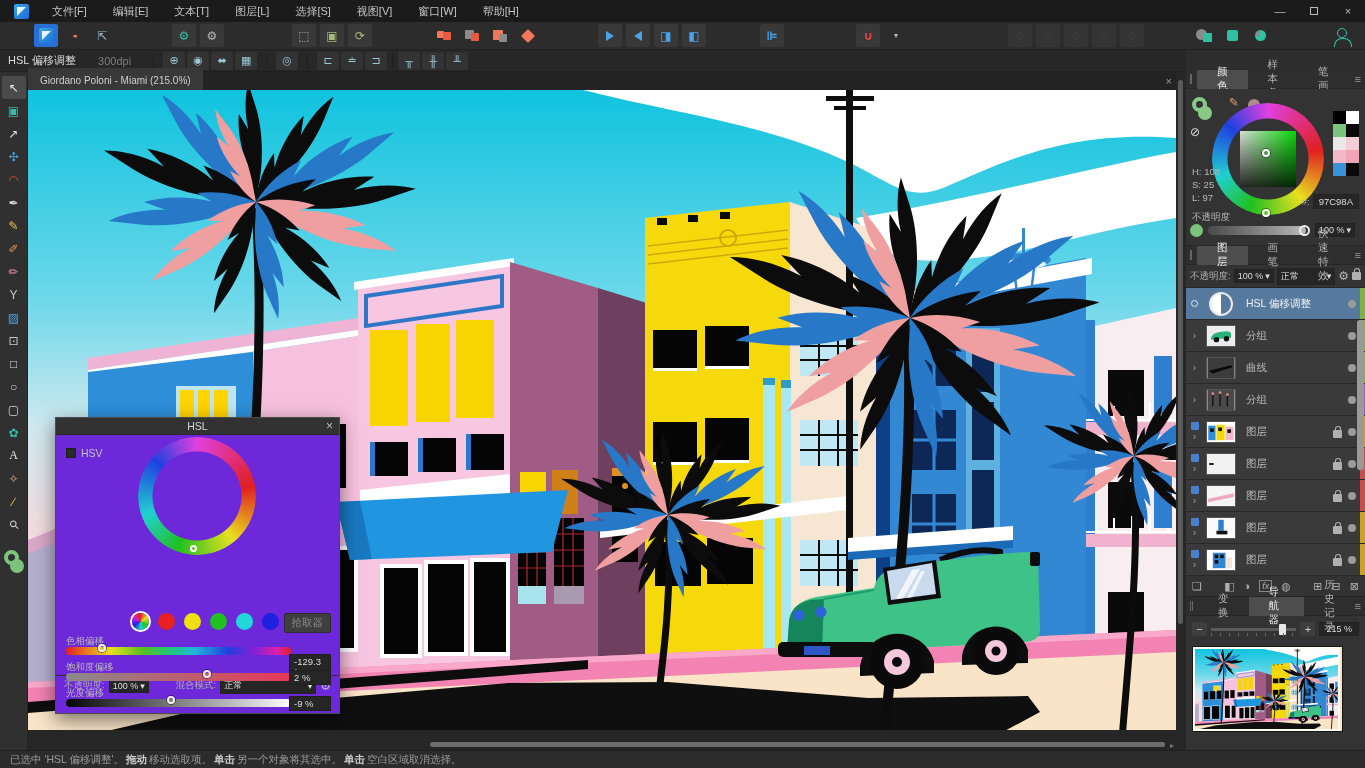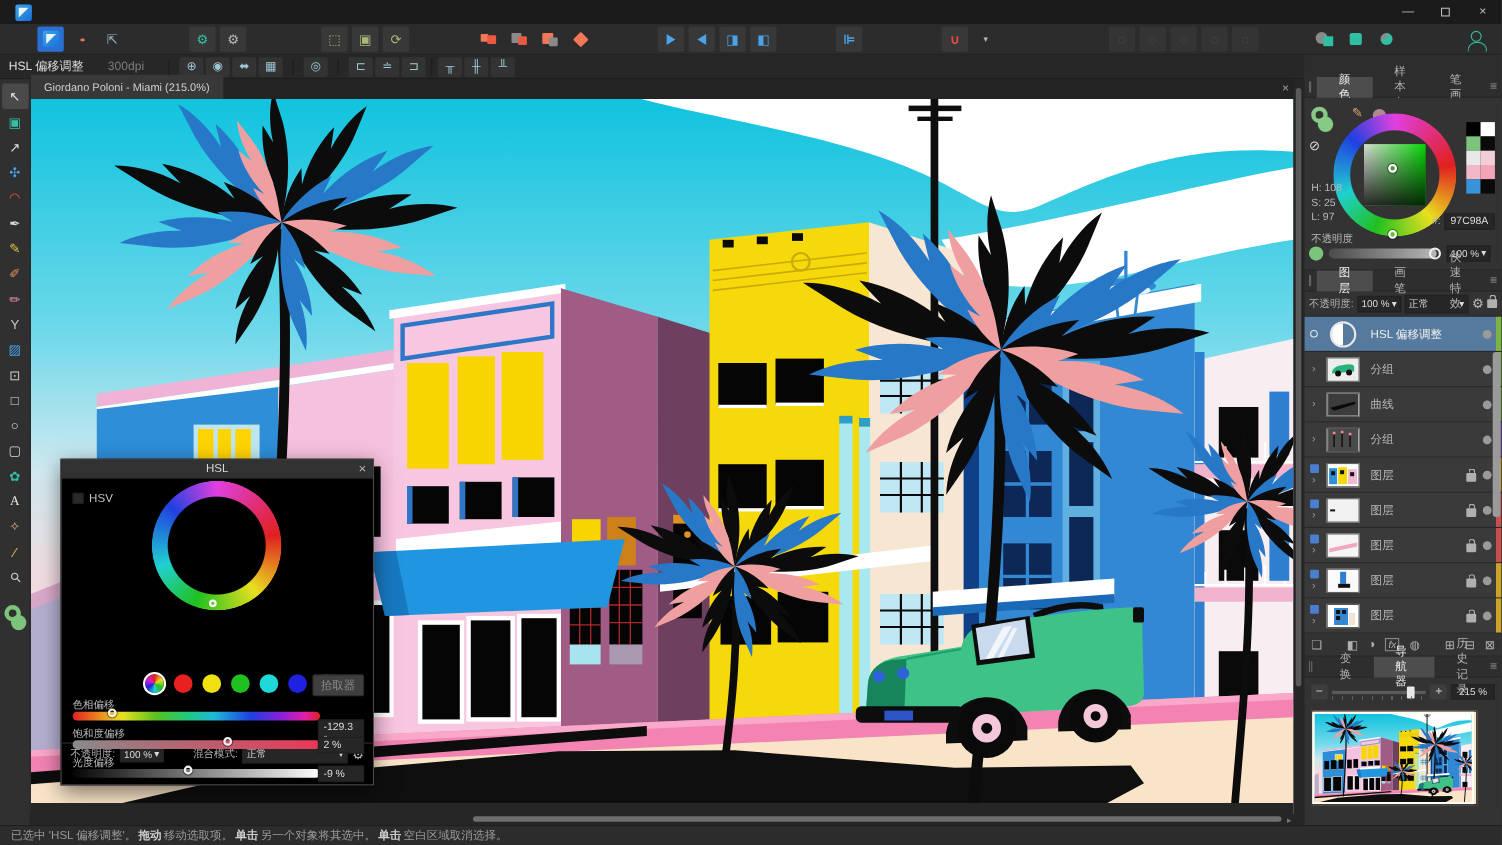--- a/index.html
+++ b/index.html
@@ -99,21 +99,21 @@
   .navpanel{background:#333}
   .nav-zoomrow{height:26px;display:flex;align-items:center;gap:4px;padding:0 6px}
   .nav-btn{width:16px;height:14px;background:#3e3e3e;border-radius:2px;display:flex;align-items:center;justify-content:center;color:#ccc;font-size:11px}
   .nav-track{width:92px;height:3px;background:#5a5a5a;position:relative}
   .nav-track:after{content:"";position:absolute;left:0;top:5px;width:100%;height:3px;background:repeating-linear-gradient(to right,#666 0 1px,transparent 1px 9px)}
   .nav-knob{position:absolute;left:68px;top:-4px;width:7px;height:11px;background:#e8e8e8;border-radius:1px}
   .nav-thumbwrap{margin:4px 6px;border:1px solid #171717;background:#f9e4c8;width:151px}
   .nav-thumbwrap svg{display:block;border:2px solid #fdfdf2}
   .statusbar{height:18px;background:#2c2c2c;border-top:1px solid #1f1f1f;display:flex;align-items:center;font-size:10.5px;color:#9a9a9a;padding-left:10px;position:absolute;bottom:0;width:1365px}
   .statusbar b{color:#cdcdcd;font-weight:bold;margin:0 2px}
-  .hsl-dialog{position:absolute;left:27px;top:327px;width:285px;height:297px;background:#000000;border:1px solid #4c4c4c;box-shadow:0 6px 18px rgba(0,0,0,.5);font-size:10.5px;color:#c4c4c4}
+  .hsl-dialog{position:absolute;left:27px;top:327px;width:285px;height:297px;background:#6d28d9;border:1px solid #4c4c4c;box-shadow:0 6px 18px rgba(0,0,0,.5);font-size:10.5px;color:#c4c4c4}
   .hsl-title{height:17px;background:#323232;border-bottom:1px solid #2a2a2a;display:flex;align-items:center;justify-content:center;position:relative;font-size:10.5px;color:#d8d8d8}
   .hsl-x{position:absolute;right:6px;top:1px;font-size:12px;color:#bbb}
   .hsl-acts{height:18px;display:flex;justify-content:flex-end;gap:16px;padding:3px 10px 0 0;border-bottom:1px solid #303030}
   .hsl-body{position:relative;height:240px}
   .hsvchk{position:absolute;left:10px;top:12px;display:flex;align-items:center;gap:5px}
   .chkbox{width:10px;height:10px;background:#2a2a2a;border:1px solid #1f1f1f}
   .hsl-ring{left:82px;top:2px;width:118px;height:118px;-webkit-mask:radial-gradient(circle,transparent 44px,#000 45px);mask:radial-gradient(circle,transparent 44px,#000 45px)}
   .hsl-ringdot{position:absolute;left:134px;top:110px;width:7px;height:7px;border:2px solid #fff;border-radius:50%}
   .swrow{position:absolute;left:76px;top:178px;display:flex;gap:9px;align-items:center}
   .swc{width:17px;height:17px;border-radius:50%}
@@ -127,20 +127,30 @@
   .sat-track{background:linear-gradient(to right,#8a8a8a,#e83858)}
   .lum-track{background:linear-gradient(to right,#050505,#fdfdfd)}
   .hsl-foot{height:20px;border-top:1px solid #2f2f2f;display:flex;align-items:center;gap:4px;padding:0 8px;font-size:9.5px;color:#b0b0b0}
   .gear{color:#b8b8b8;font-size:12px}
 </style>
 </head>
 <body>
 
 <div class="titlebar">
   <div class="appicon"></div>
+  <div class="menus">
+    <span class="menu-item">文件[F]</span>
+    <span class="menu-item">编辑[E]</span>
+    <span class="menu-item">文本[T]</span>
+    <span class="menu-item">图层[L]</span>
+    <span class="menu-item">选择[S]</span>
+    <span class="menu-item">视图[V]</span>
+    <span class="menu-item">窗口[W]</span>
+    <span class="menu-item">帮助[H]</span>
+  </div>
   <div class="winctl">
     <span class="winbtn">—</span>
     <span class="winbtn">
         <span class="restore-glyph"></span>
       </span>
     <span class="winbtn">×</span>
   </div>
 </div>
 
 <div class="toolbar">

